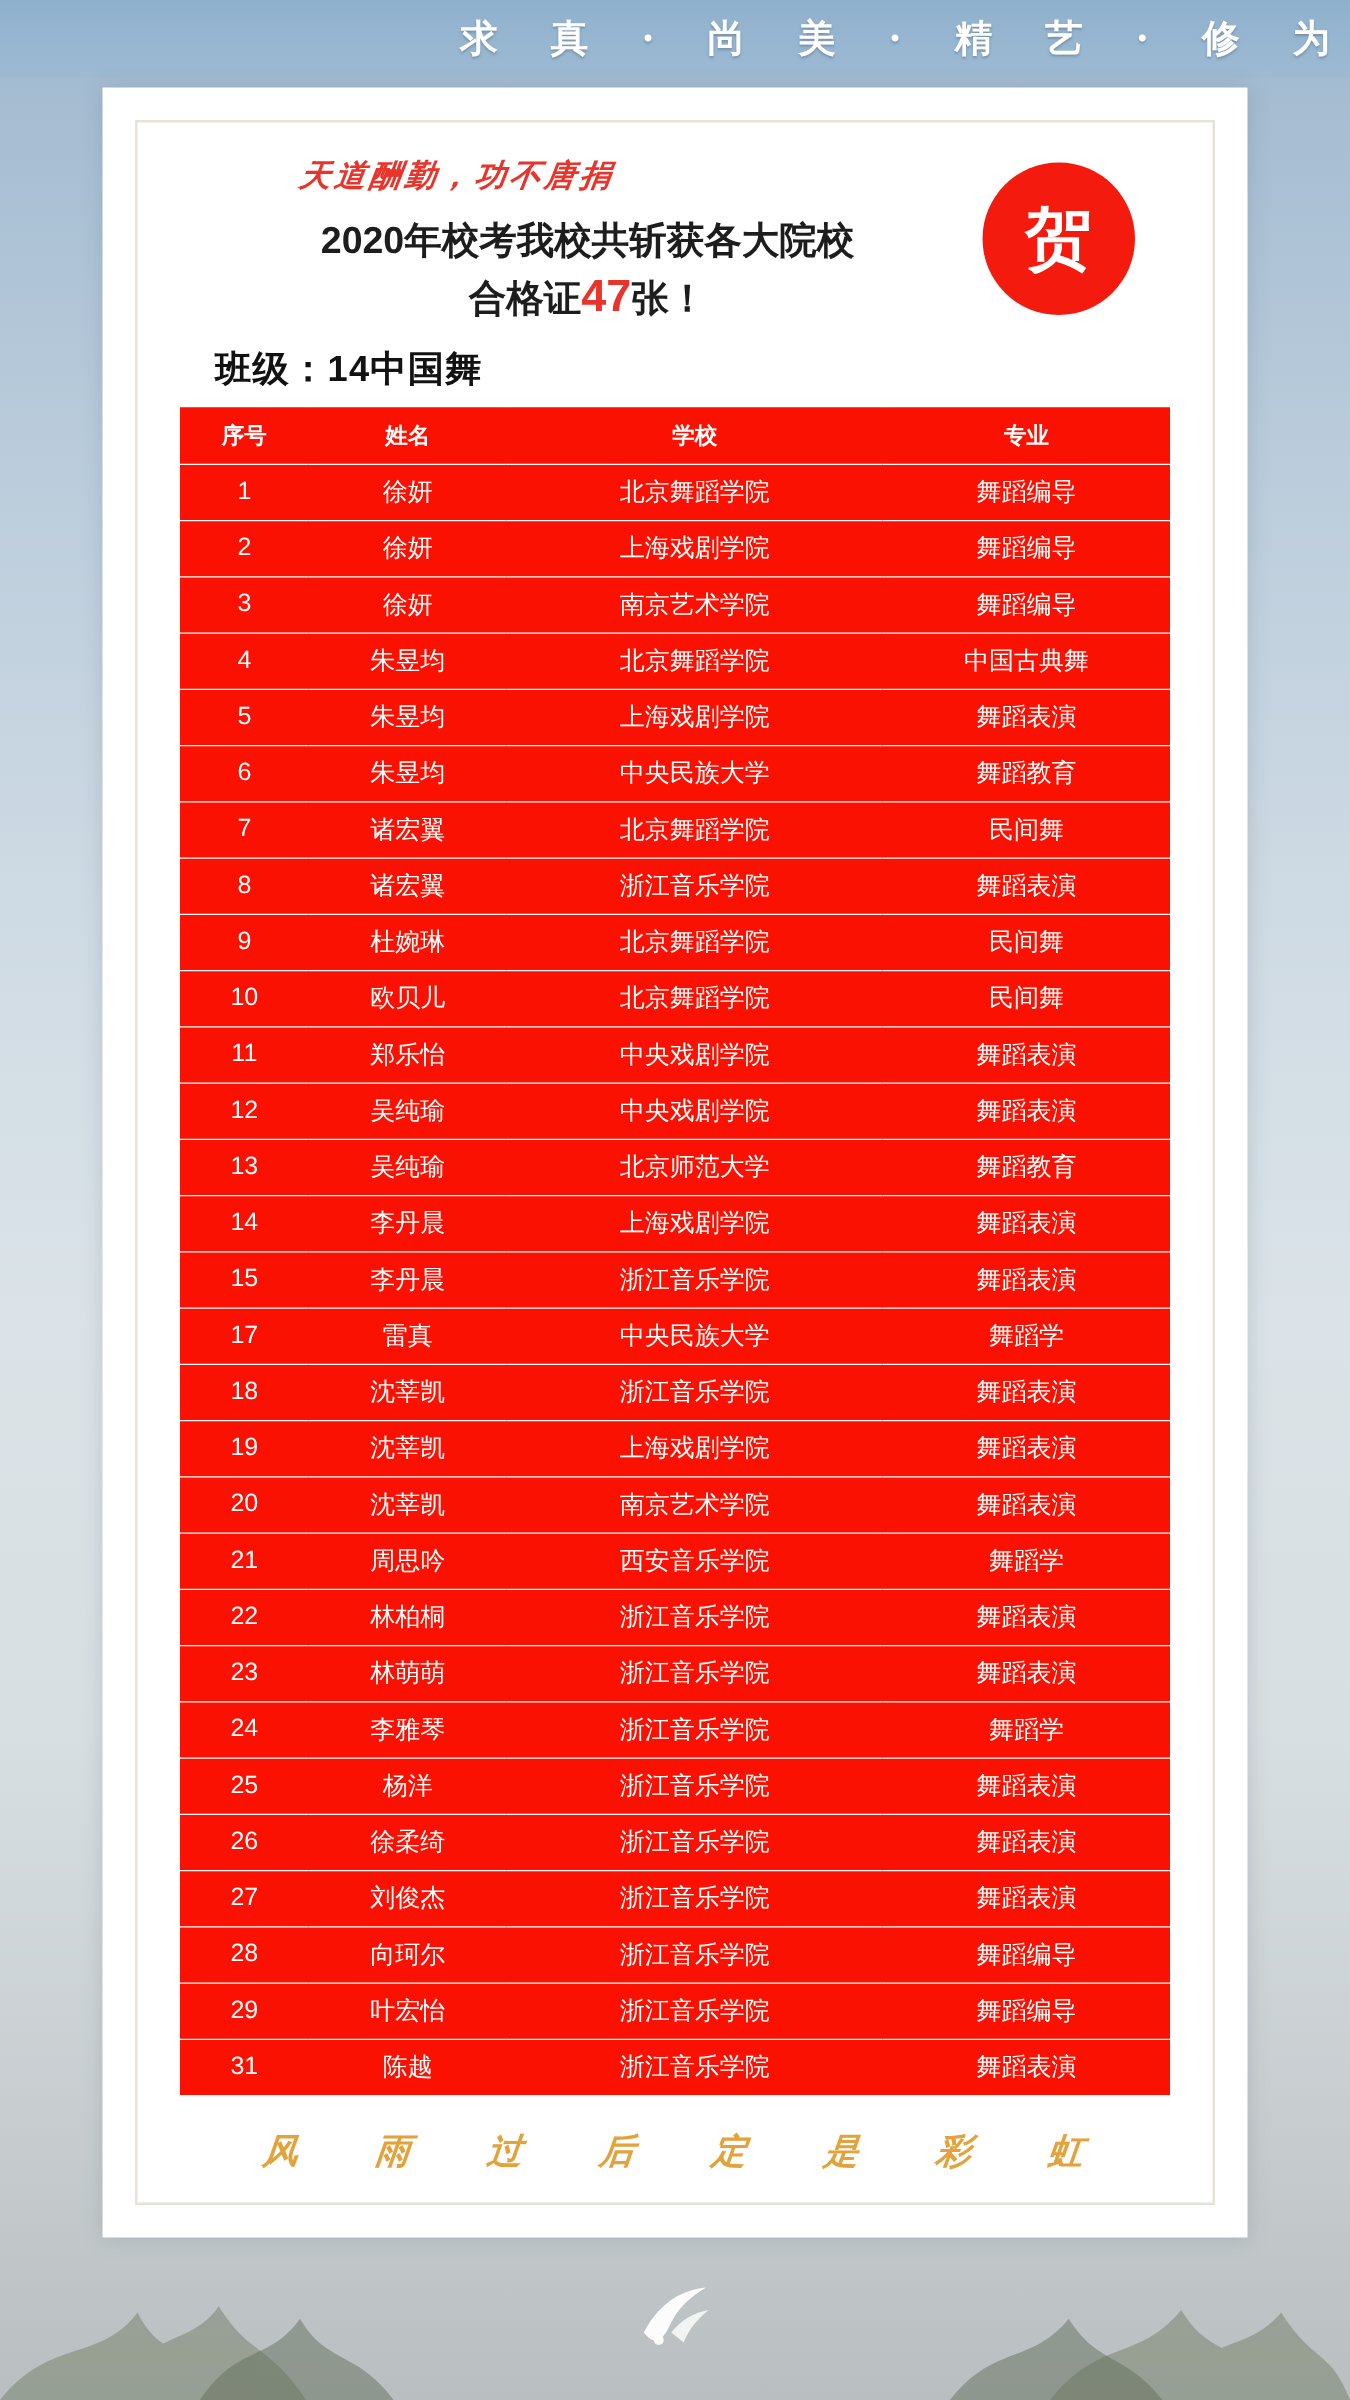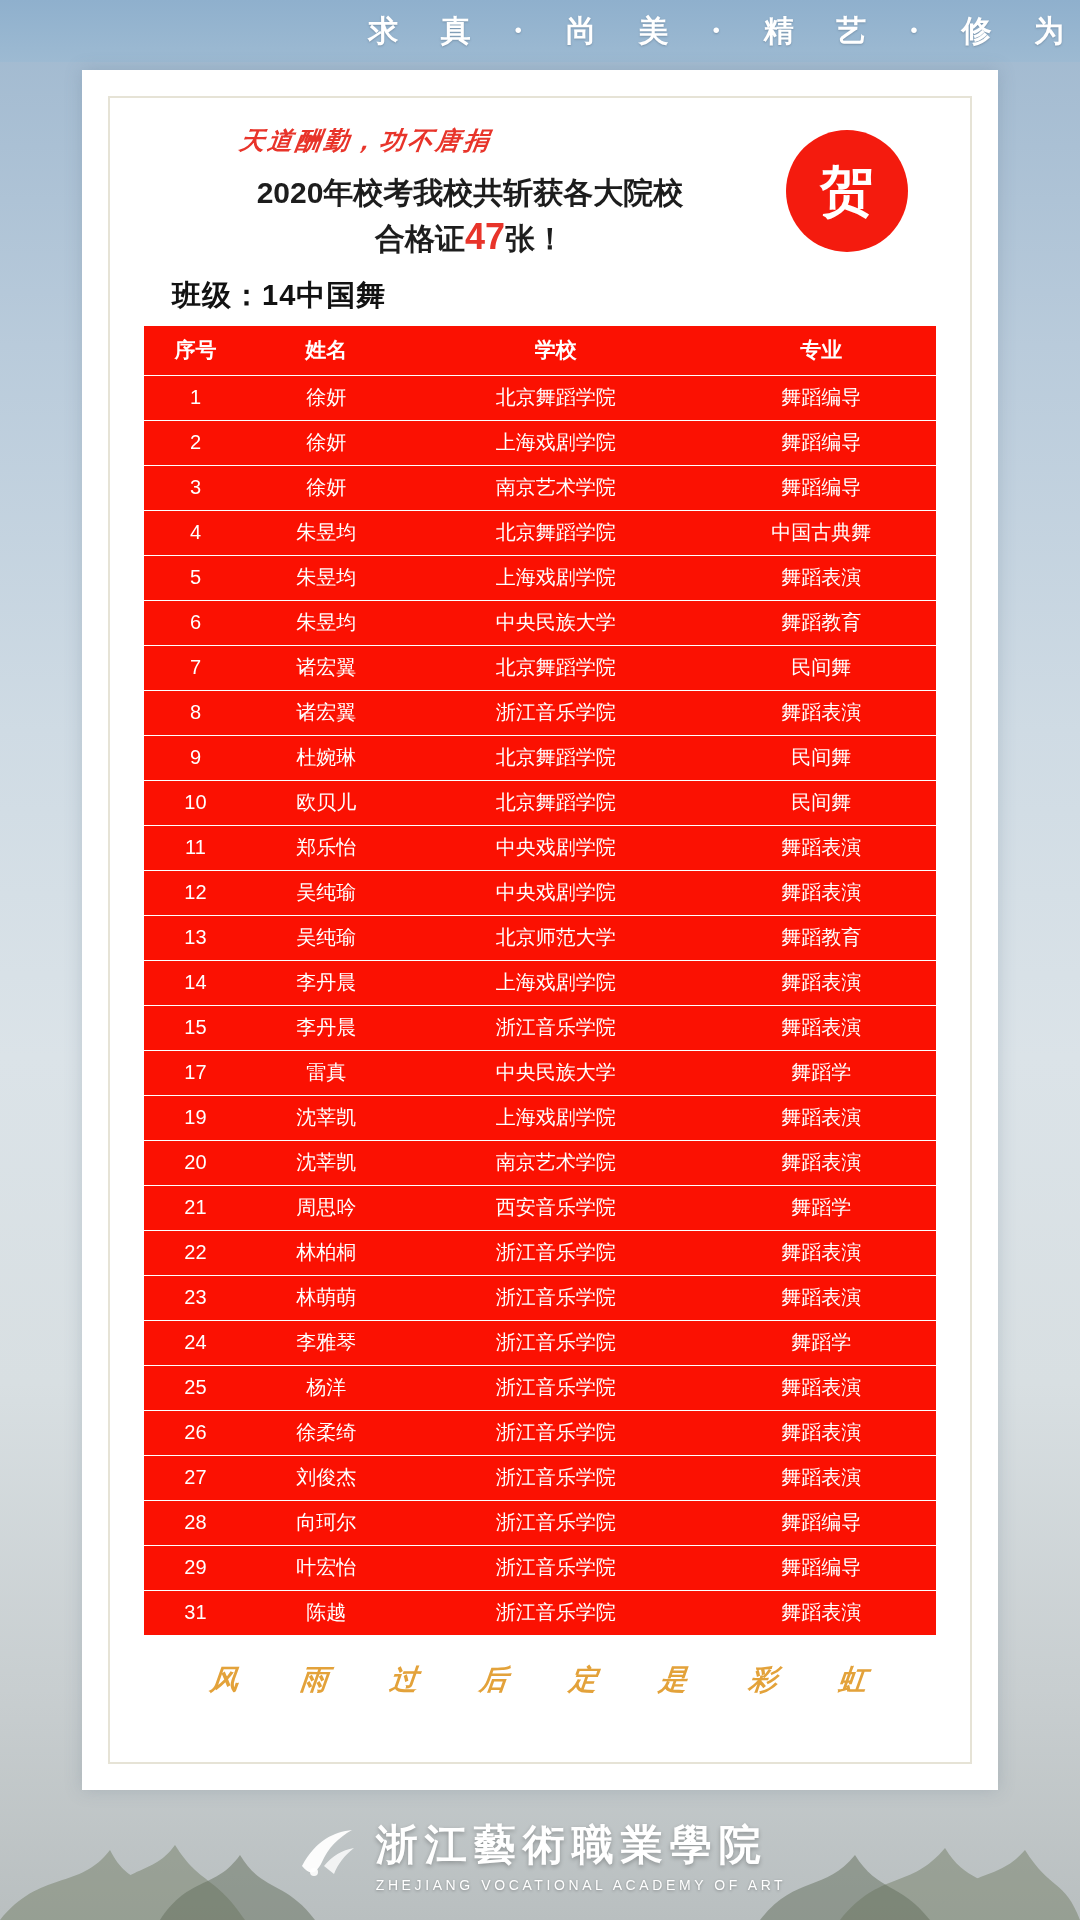--- a/index.html
+++ b/index.html
@@ -123,21 +123,21 @@
     border-collapse: collapse;
     background: #fb1102;
     table-layout: fixed;
   }
   table.roster col.c1 { width: 13%; }
   table.roster col.c2 { width: 20%; }
   table.roster col.c3 { width: 38%; }
   table.roster col.c4 { width: 29%; }
   table.roster th {
     color: #ffffff;
-    font-size: 21px;
+    font-size: 18px;
     font-weight: 700;
     padding: 10px 0 11px 0;
     background: #fb1102;
     border-bottom: 1px solid #ffffff;
   }
   table.roster td {
     color: #ffffff;
     font-size: 20px;
     text-align: center;
     padding: 8px 0 9px 0;
@@ -334,20 +334,26 @@
               <td>浙江音乐学院</td>
               <td>舞蹈表演</td>
             </tr>
             <tr>
               <td>17</td>
               <td>雷真</td>
               <td>中央民族大学</td>
               <td>舞蹈学</td>
             </tr>
             <tr>
+              <td>18</td>
+              <td>沈莘凯</td>
+              <td>浙江音乐学院</td>
+              <td>舞蹈表演</td>
+            </tr>
+            <tr>
               <td>19</td>
               <td>沈莘凯</td>
               <td>上海戏剧学院</td>
               <td>舞蹈表演</td>
             </tr>
             <tr>
               <td>20</td>
               <td>沈莘凯</td>
               <td>南京艺术学院</td>
               <td>舞蹈表演</td>
@@ -434,17 +440,13 @@
 </svg>
 
 <div class="footer">
   <div class="logo-mark">
     <svg viewBox="0 0 66 66" width="66" height="66">
       <path d="M8,44 C22,18 40,10 58,8 C44,16 34,26 28,40 C22,52 16,54 8,44 Z" fill="#ffffff" opacity="0.95"></path>
       <path d="M30,44 C38,34 48,28 60,26 C50,34 44,42 40,52 Z" fill="#ffffff" opacity="0.8"></path>
       <circle cx="20" cy="50" r="4" fill="#ffffff" opacity="0.9"></circle>
     </svg>
   </div>
-  <div class="logo-text">
-    <div class="logo-cn">浙江藝術職業學院</div>
-    <div class="logo-en">ZHEJIANG VOCATIONAL ACADEMY OF ART</div>
-  </div>
 </div>
 
 </body></html>

